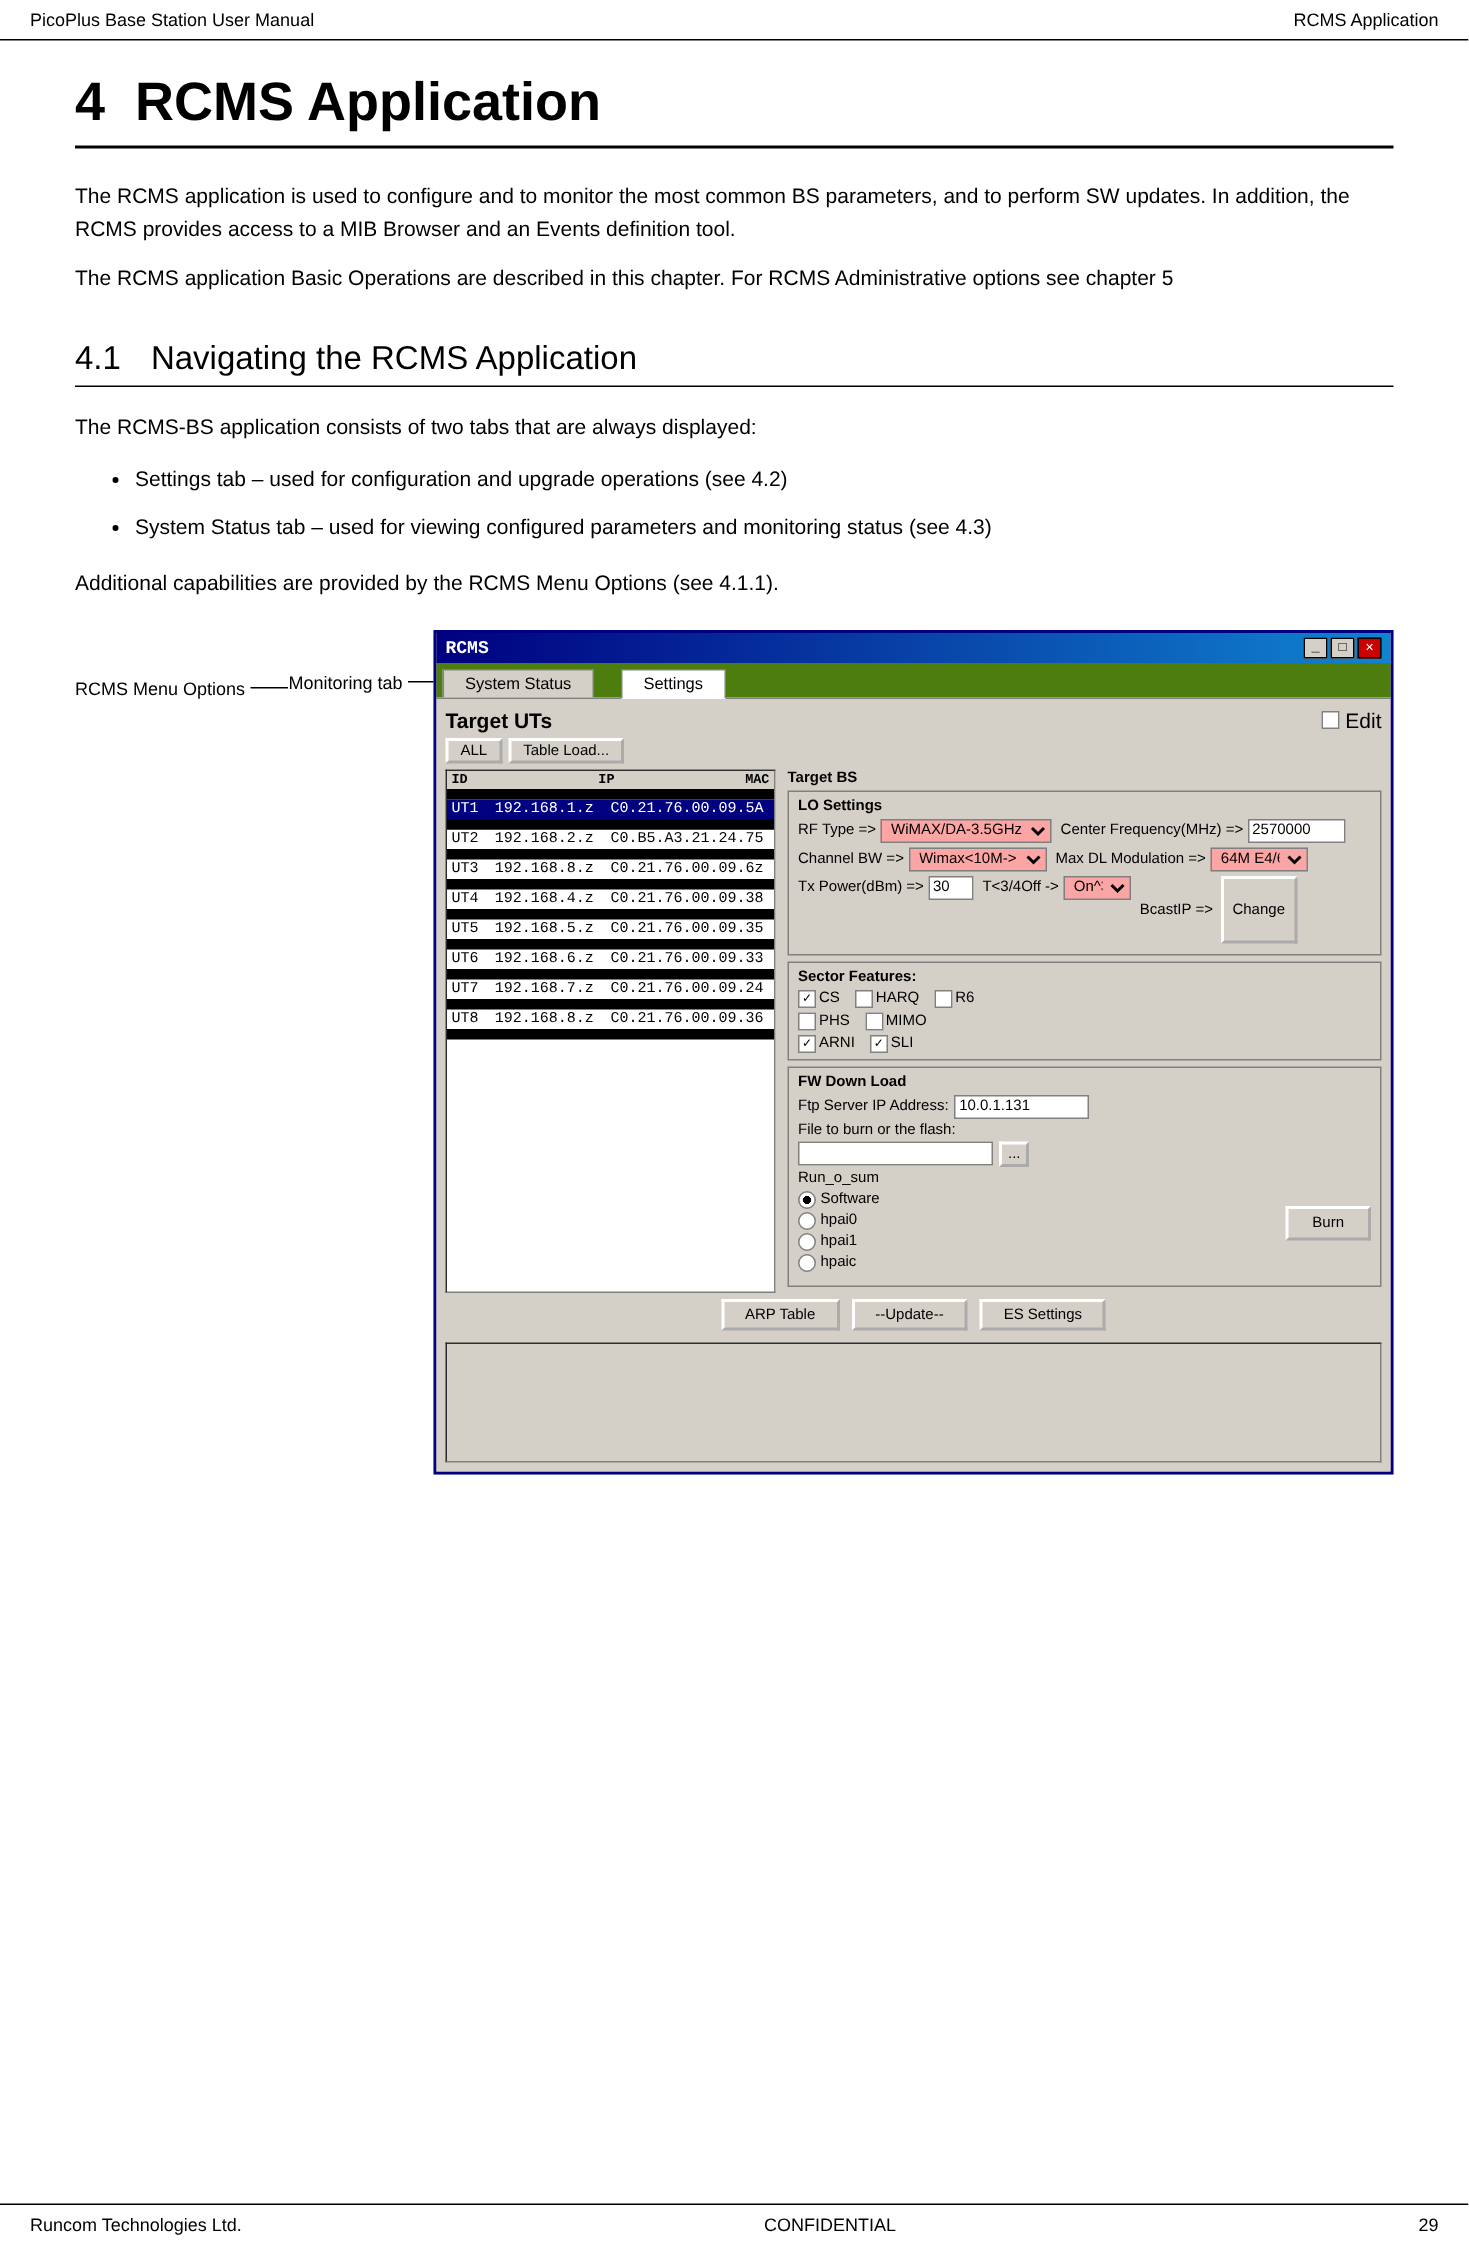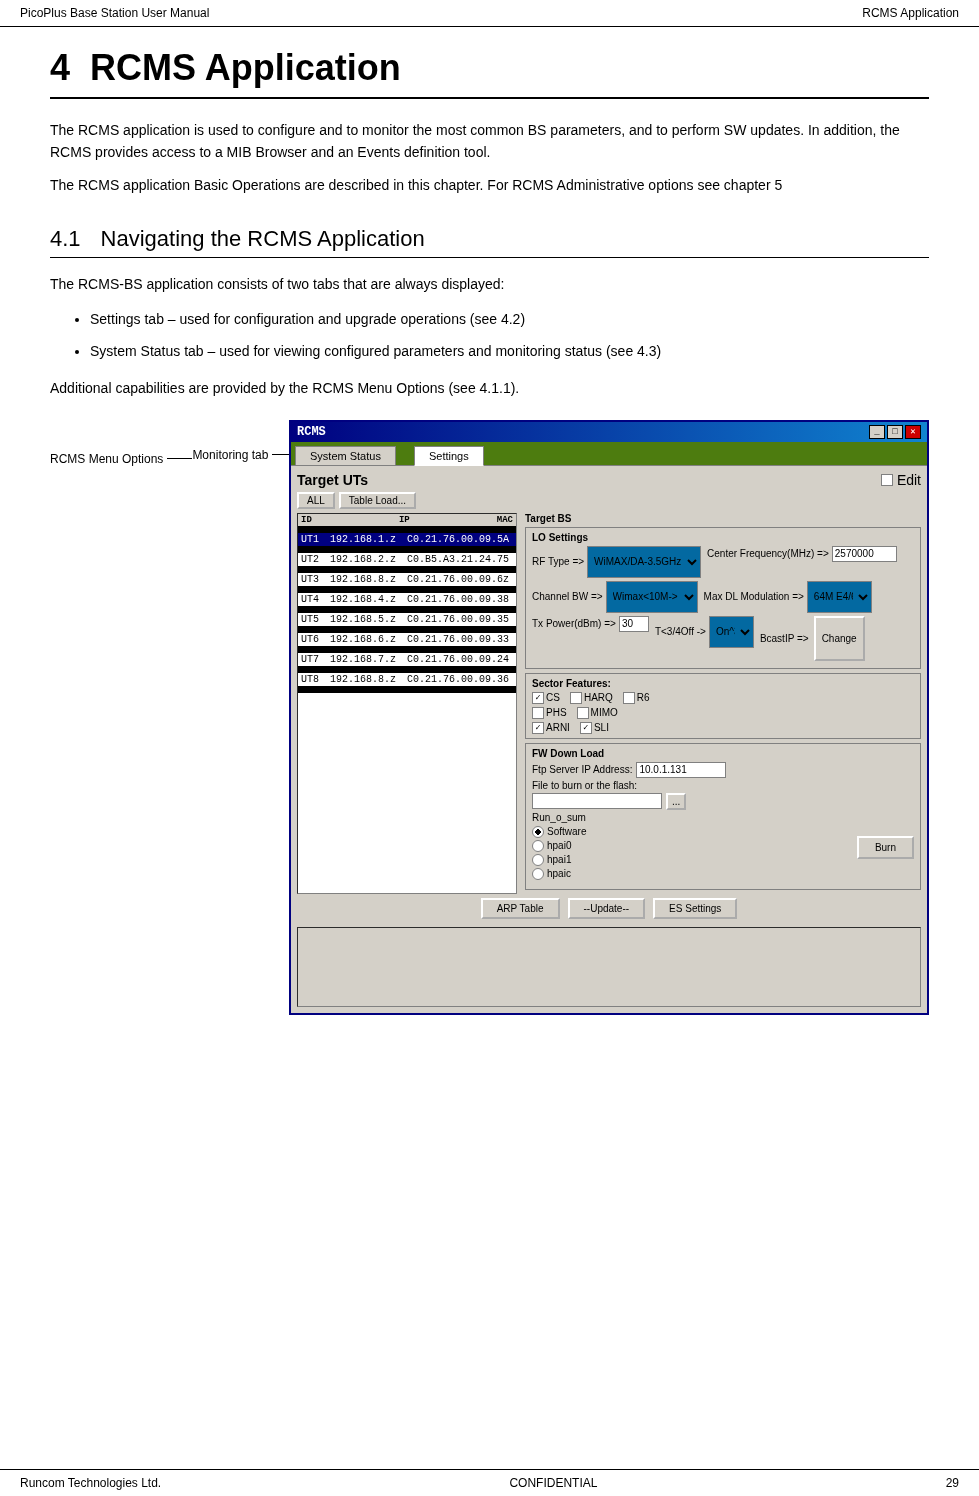--- a/index.html
+++ b/index.html
@@ -220,25 +220,25 @@
       padding: 4px 6px;
       margin-bottom: 4px;
       font-family: Arial, sans-serif;
       font-size: 10px;
     }
     .lo-title { font-weight: bold; font-size: 10px; margin-bottom: 3px; }
     .lo-row { display: flex; align-items: flex-start; gap: 6px; margin-bottom: 3px; flex-wrap: wrap; }
     .lo-field { display: flex; align-items: center; gap: 3px; }
     .lo-label { font-size: 10px; }
     .lo-select {
-      background: #0369a1;
+      background: #fca5a5;
       border: 1px solid #808080;
       font-size: 10px;
       padding: 0 2px;
-      height: 32px;
+      height: 16px;
     }
     .lo-input {
       background: #fff;
       border: 1px solid #808080;
       font-size: 10px;
       width: 55px;
       height: 16px;
       padding: 0 2px;
     }
 

